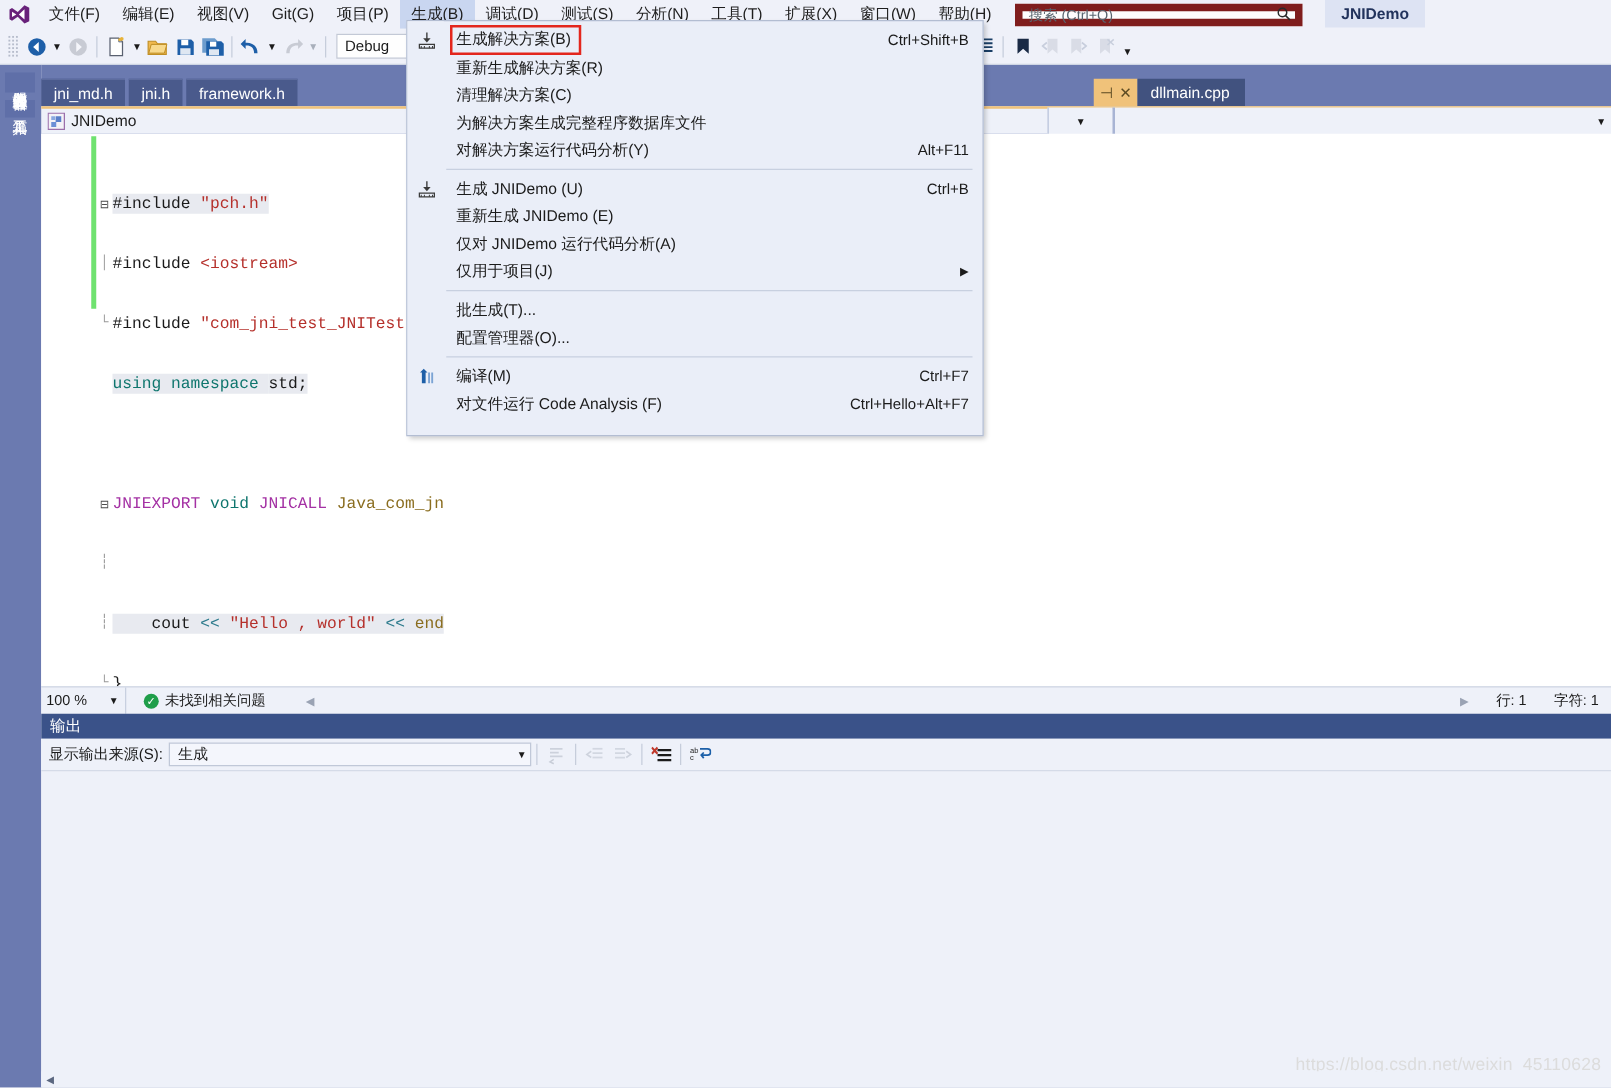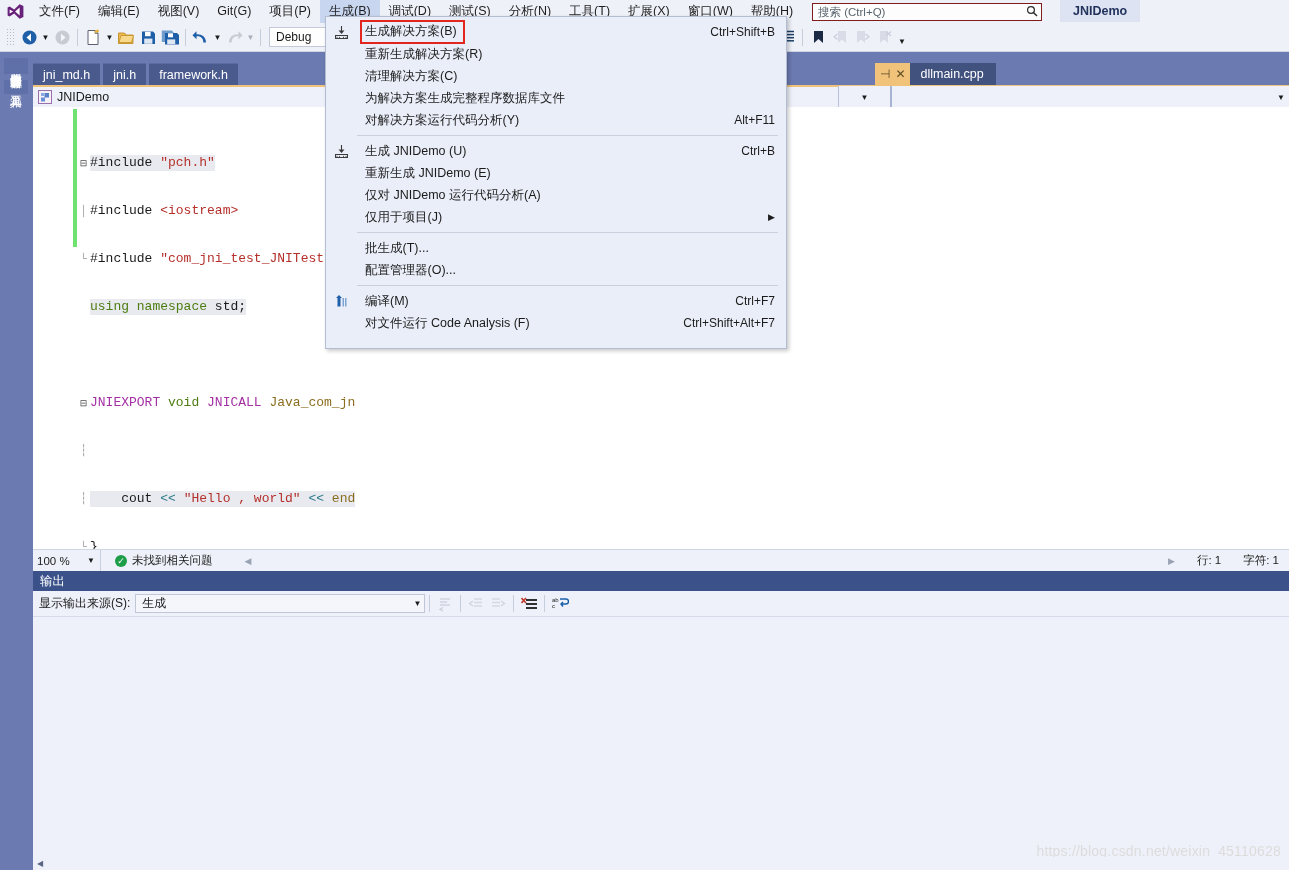--- a/index.html
+++ b/index.html
@@ -36,21 +36,21 @@
     height: 23px;
     display: flex; align-items: center; justify-content: flex-end;
   }
   .menu-item.active {
     background: #c9d6f0;
   }
   .searchbox {
     position: absolute; left: 812px; top: 3px;
     width: 230px; height: 18px;
     background: #fdfdfd;
-    border: 1px solid #7f1d1d;
+    border: 6px solid #7f1d1d;
     display: flex; align-items: center;
     padding: 0 2px 0 5px;
   }
   .searchbox .txt { font-size: 11.5px; color: #59656f; flex: 1; }
   .searchbox .mag { width: 14px; text-align: center; color: #2a2a2a; font-size: 12px; }
   .proj-tab {
     position: absolute; left: 1060px; top: 0px;
     height: 22px; padding: 0 13px;
     background: #dde3f3;
     display: flex; align-items: center;
@@ -203,21 +203,21 @@
     display: inline-block;
   }
   .vrule {
     width: 13px; display: inline-block; text-align: center;
     color: #9a9a9a; font-size: 11px;
   }
   .tokbg { background: #e8eaf0; }
   .t-plain { color: #1a1a1a; }
   .t-pp { color: #1a1a1a; }
   .t-str { color: #b5302b; }
-  .t-kw { color: #4d7c0f; }
+  .t-kw { color: #0f766e; }
   .t-macro { color: #a431a4; }
   .t-fn { color: #8a6d1f; }
   .t-op { color: #2c7a8c; }
 
   
   .edstatus {
     position: absolute; top: 549px; left: 33px;
     width: 1256px; height: 22px;
     background: #eef1f9;
     border-top: 1px solid #cfd6e4;
@@ -780,17 +780,17 @@
             <path d="M3.5 12.5 L3.5 4 L2 4 L5 1 L8 4 L6.5 4 L6.5 12.5 Z" fill="#1e5fa8"></path>
             <path d="M8.5 12.5 L8.5 4 L10 4 L10 12.5 Z" fill="#7ba3d4"></path>
             <path d="M11 12.5 L11 4 L12.5 4 L12.5 12.5 Z" fill="#7ba3d4"></path>
           </svg>
       </span>
       <span class="txt">编译(M)</span>
       <span class="key">Ctrl+F7</span>
     </div>
     <div class="dd-item">
       <span class="txt">对文件运行 Code Analysis (F)</span>
-      <span class="key">Ctrl+Shift+Alt+F7</span>
+      <span class="key">Ctrl+Hello+Alt+F7</span>
     </div>
   </div>
 
 </div>
 
 </body></html>

